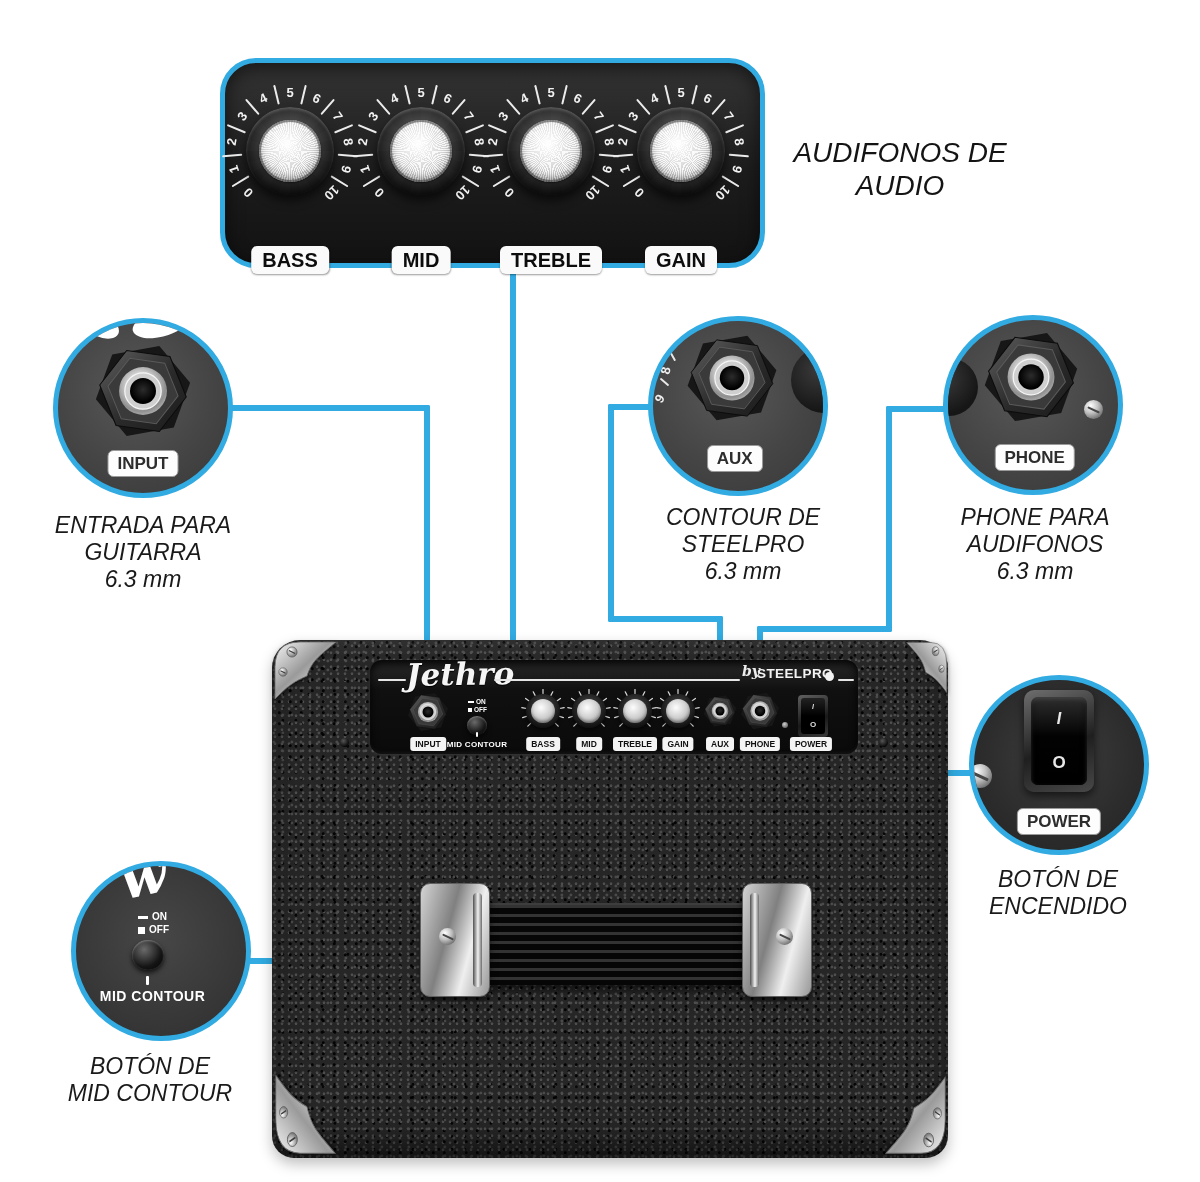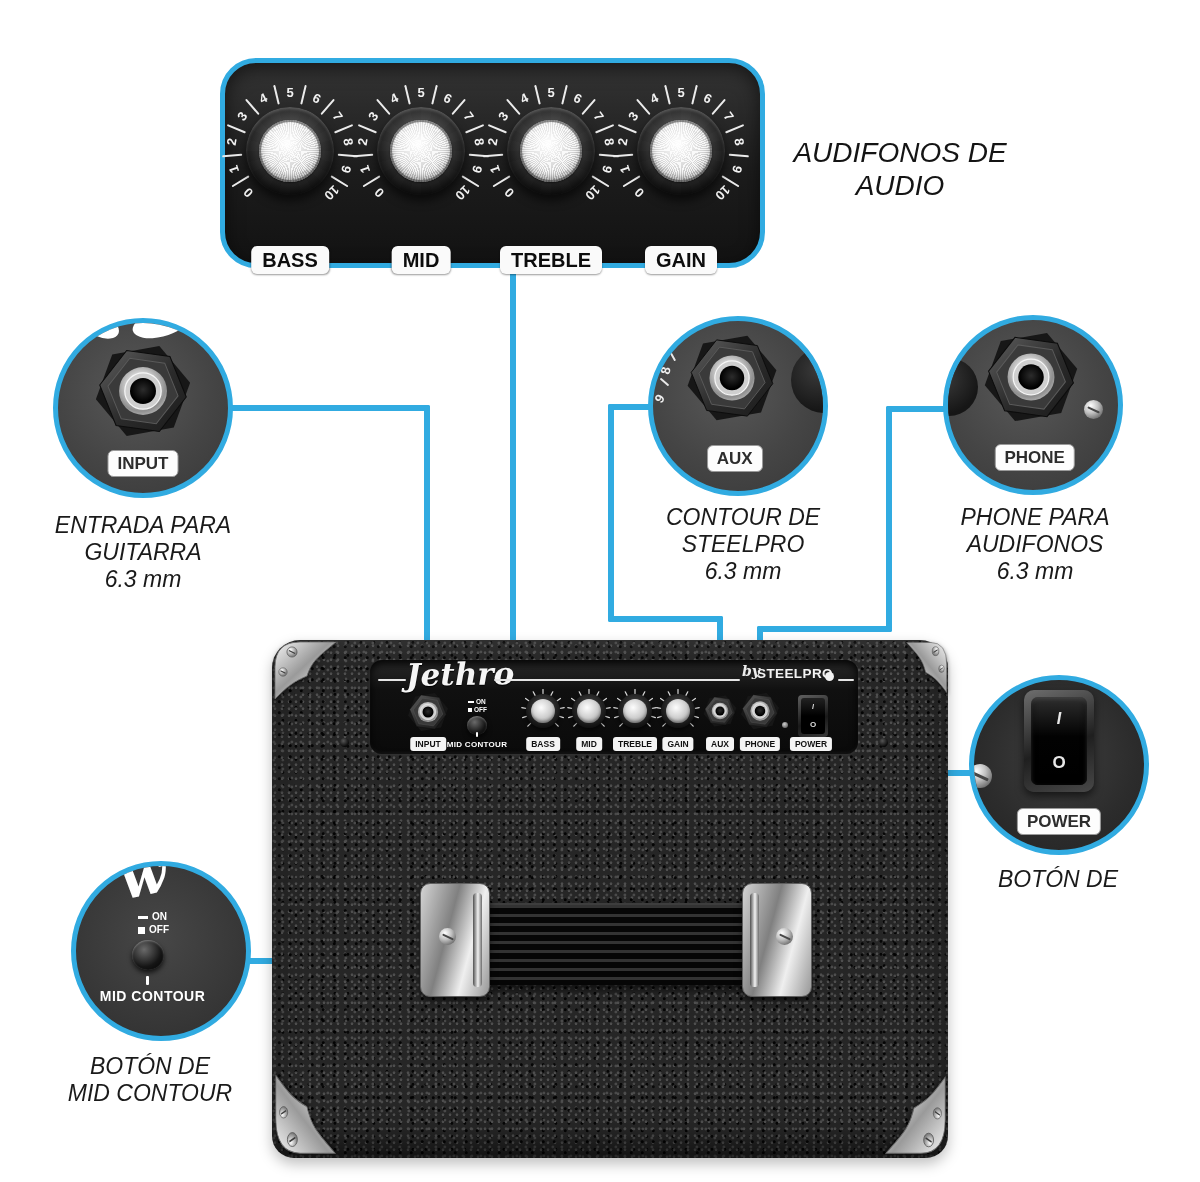--- a/index.html
+++ b/index.html
@@ -386,20 +386,21 @@
     <div class="rocker-big">
       <div class="inner">
         <span class="sym-i">I</span>
         <span class="sym-o">O</span>
       </div>
     </div>
     <div class="jack-label" style="left:50%;top:128px;">POWER</div>
   </div>
   <div class="caption" style="left:943px;top:866px;width:230px;">
     <div>BOTÓN DE</div>
+    <div>ENCENDIDO</div>
   </div>
 
   <div class="circle" style="left:71px;top:861px;background:radial-gradient(circle at 48% 42%,#474747,#383838 60%,#2e2e2e);">
     <span class="script-frag" style="left:44px;top:-22px;transform:rotate(-12deg);">w</span>
     <div class="legend" style="position:absolute;left:62px;top:46px;">
       <div class="row">
         <span class="mark-bar"></span>
         <span>ON</span>
       </div>
       <div class="row">

